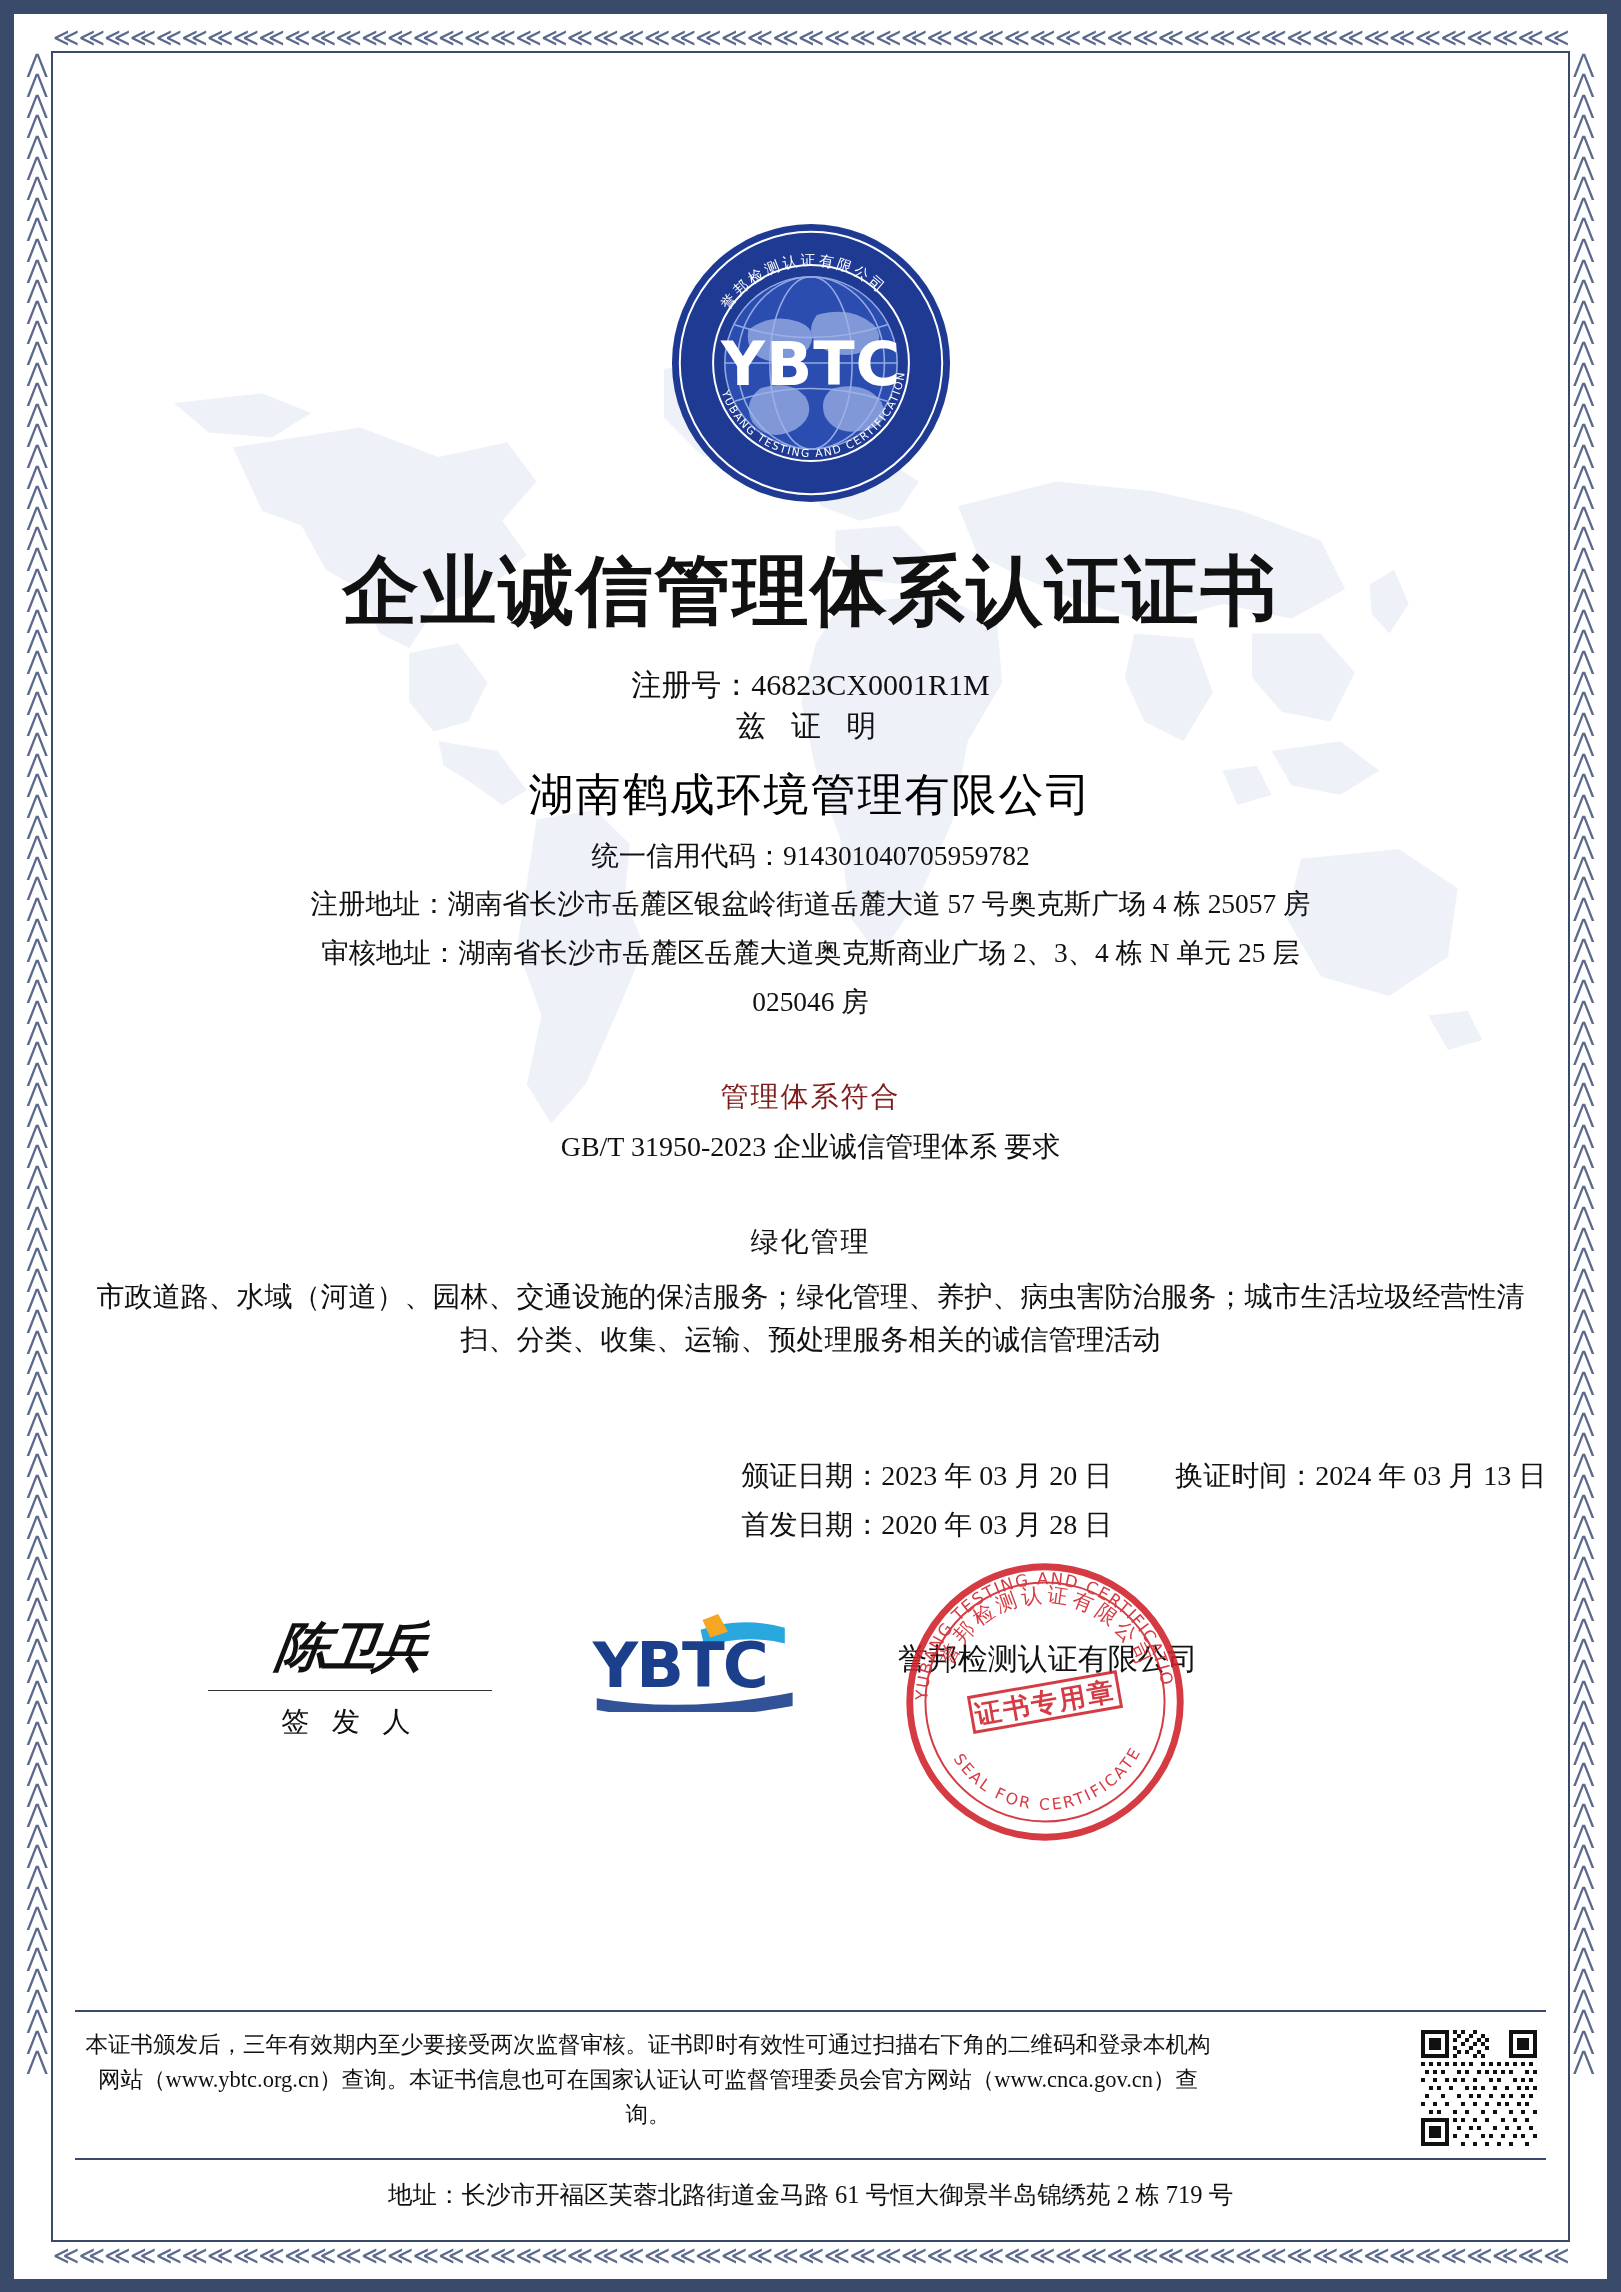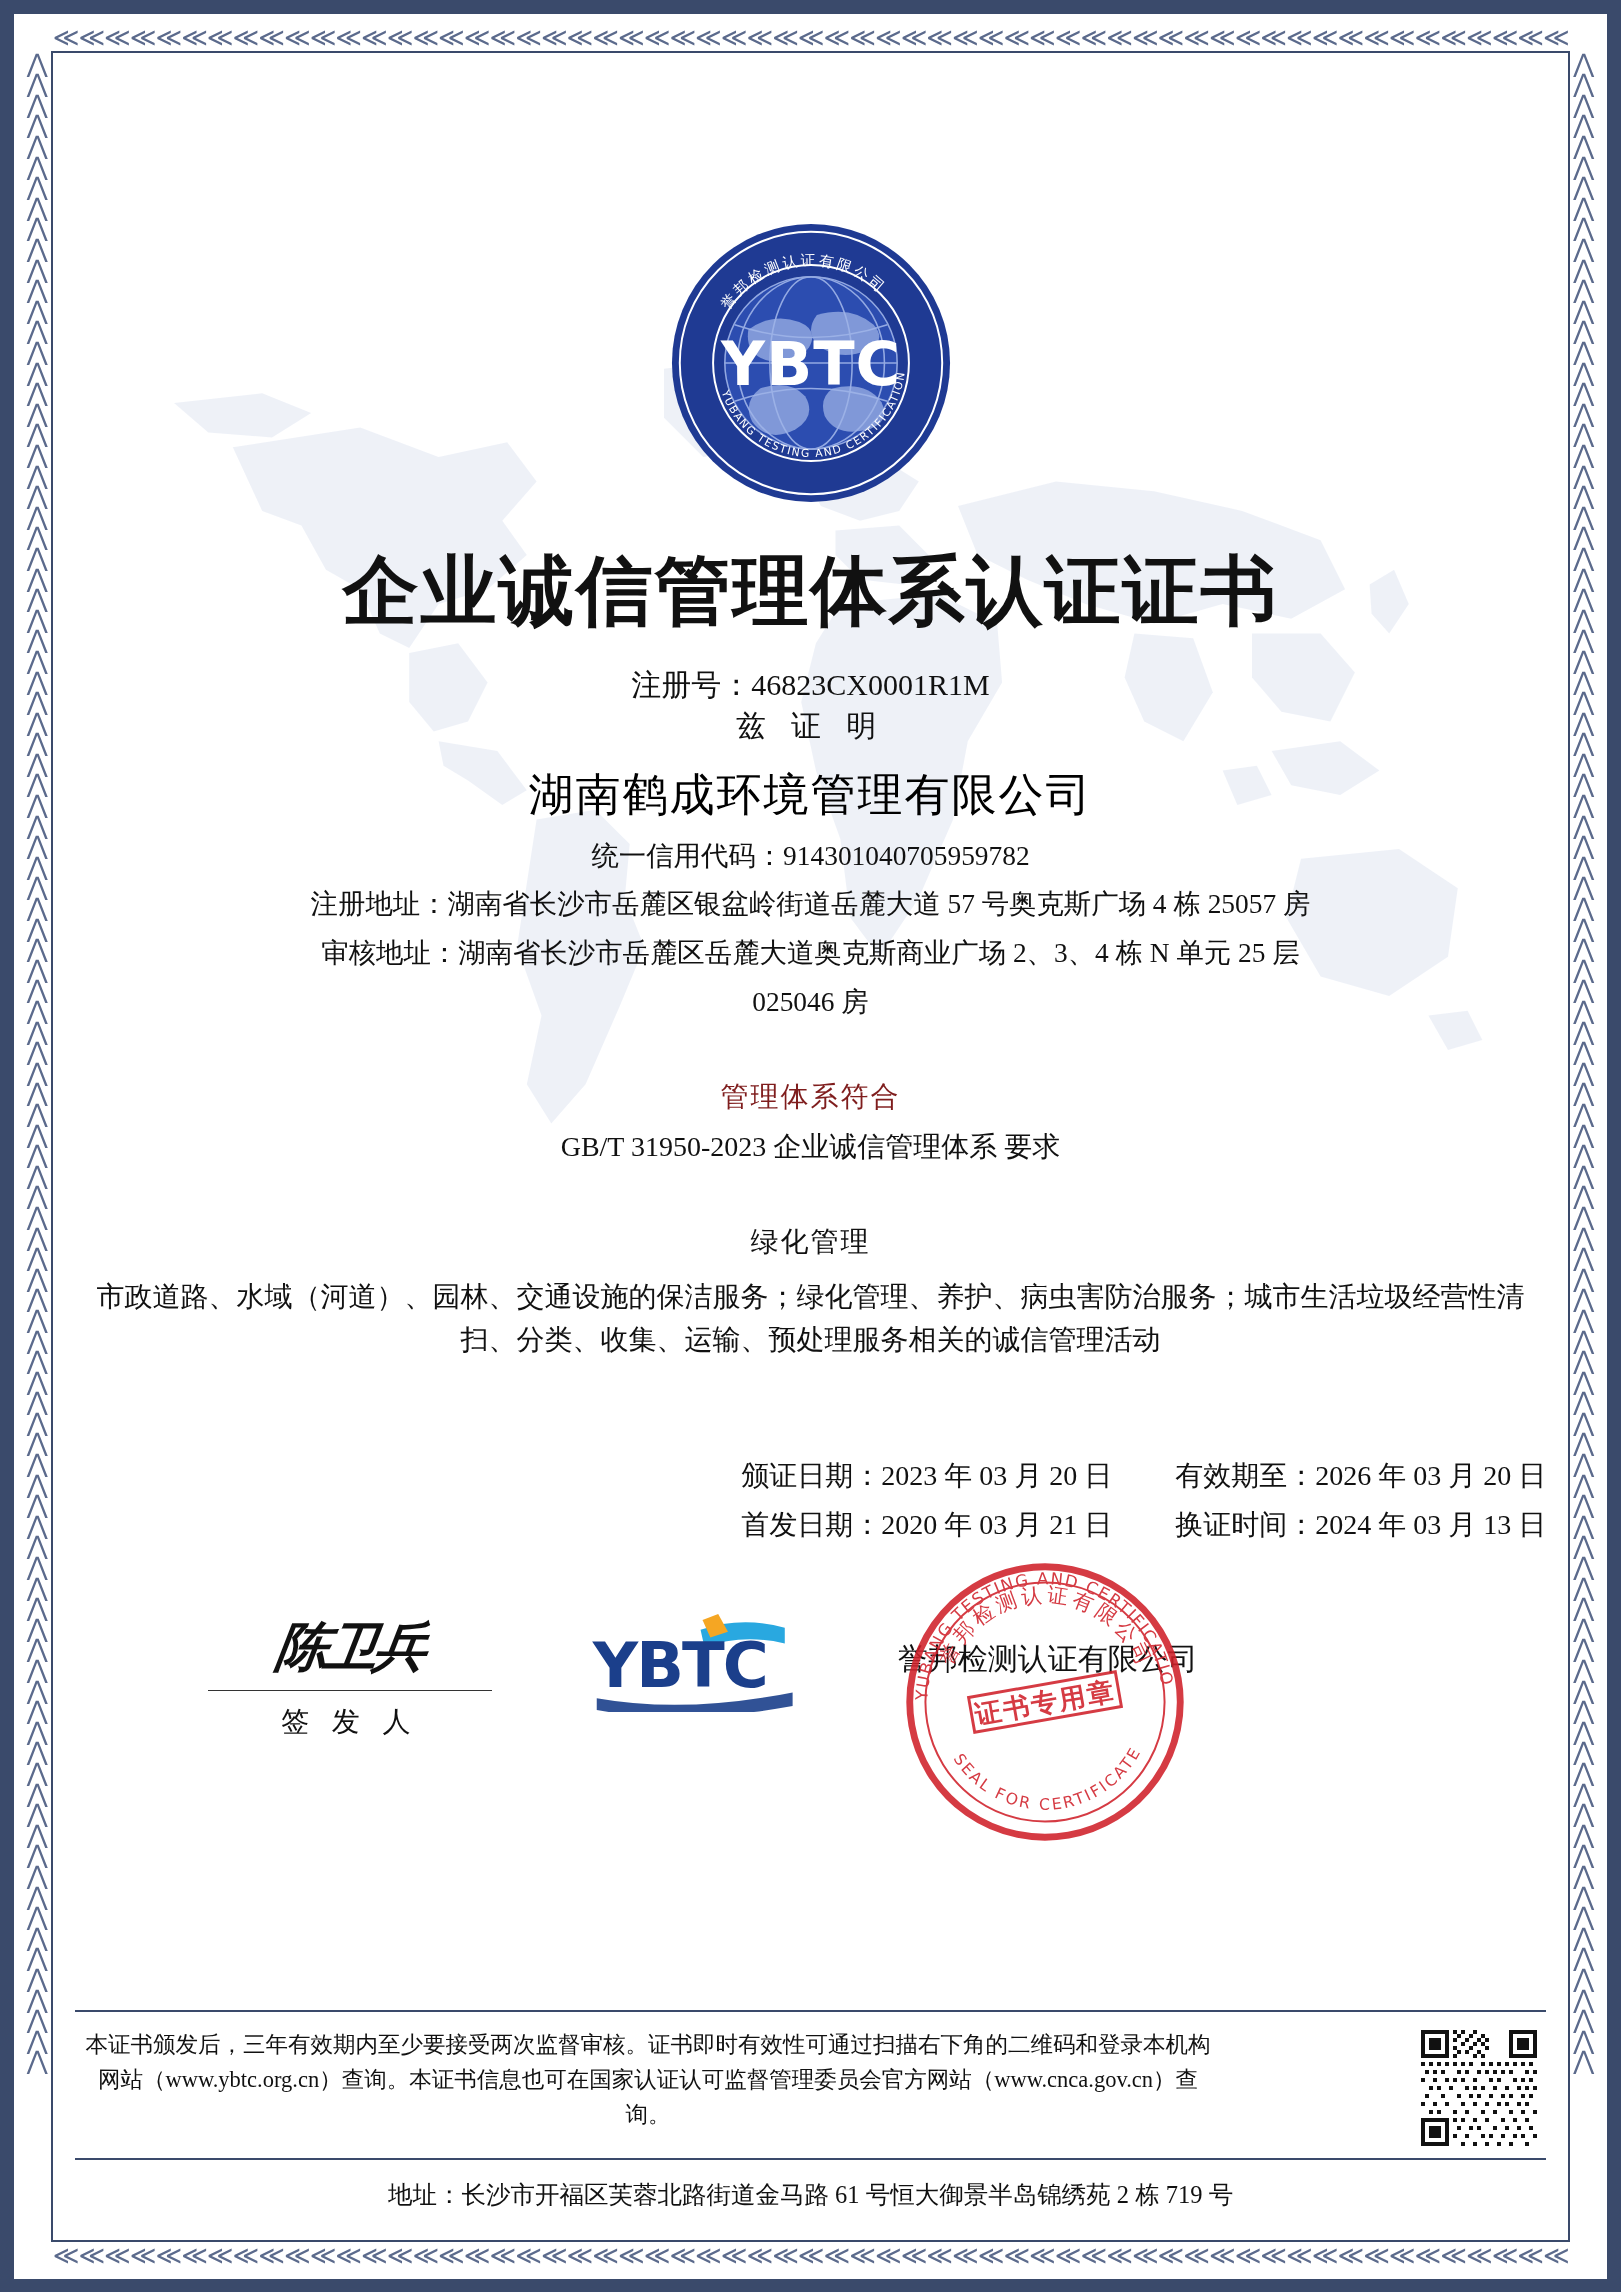--- a/index.html
+++ b/index.html
@@ -373,27 +373,24 @@
 
       <div class="scope-head">绿化管理</div>
       <div class="scope-body">市政道路、水域（河道）、园林、交通设施的保洁服务；绿化管理、养护、病虫害防治服务；城市生活垃圾经营性清扫、分类、收集、运输、预处理服务相关的诚信管理活动</div>
 
       <div class="dates">
         <div class="col">
           <div>
             <span>颁证日期：</span><span>2023 年 03 月 20 日</span>
           </div>
           <div>
-            <span>首发日期：</span><span>2020 年 03 月 21 日</span>
+            <span>首发日期：</span><span>2020 年 03 月 28 日</span>
           </div>
         </div>
         <div class="col">
-          <div>
-            <span>有效期至：</span><span>2026 年 03 月 20 日</span>
-          </div>
           <div>
             <span>换证时间：</span><span>2024 年 03 月 13 日</span>
           </div>
         </div>
       </div>
 
       <div class="sign-row">
 
         <div class="sign-block">
           <div class="sign-script">陈卫兵</div>

